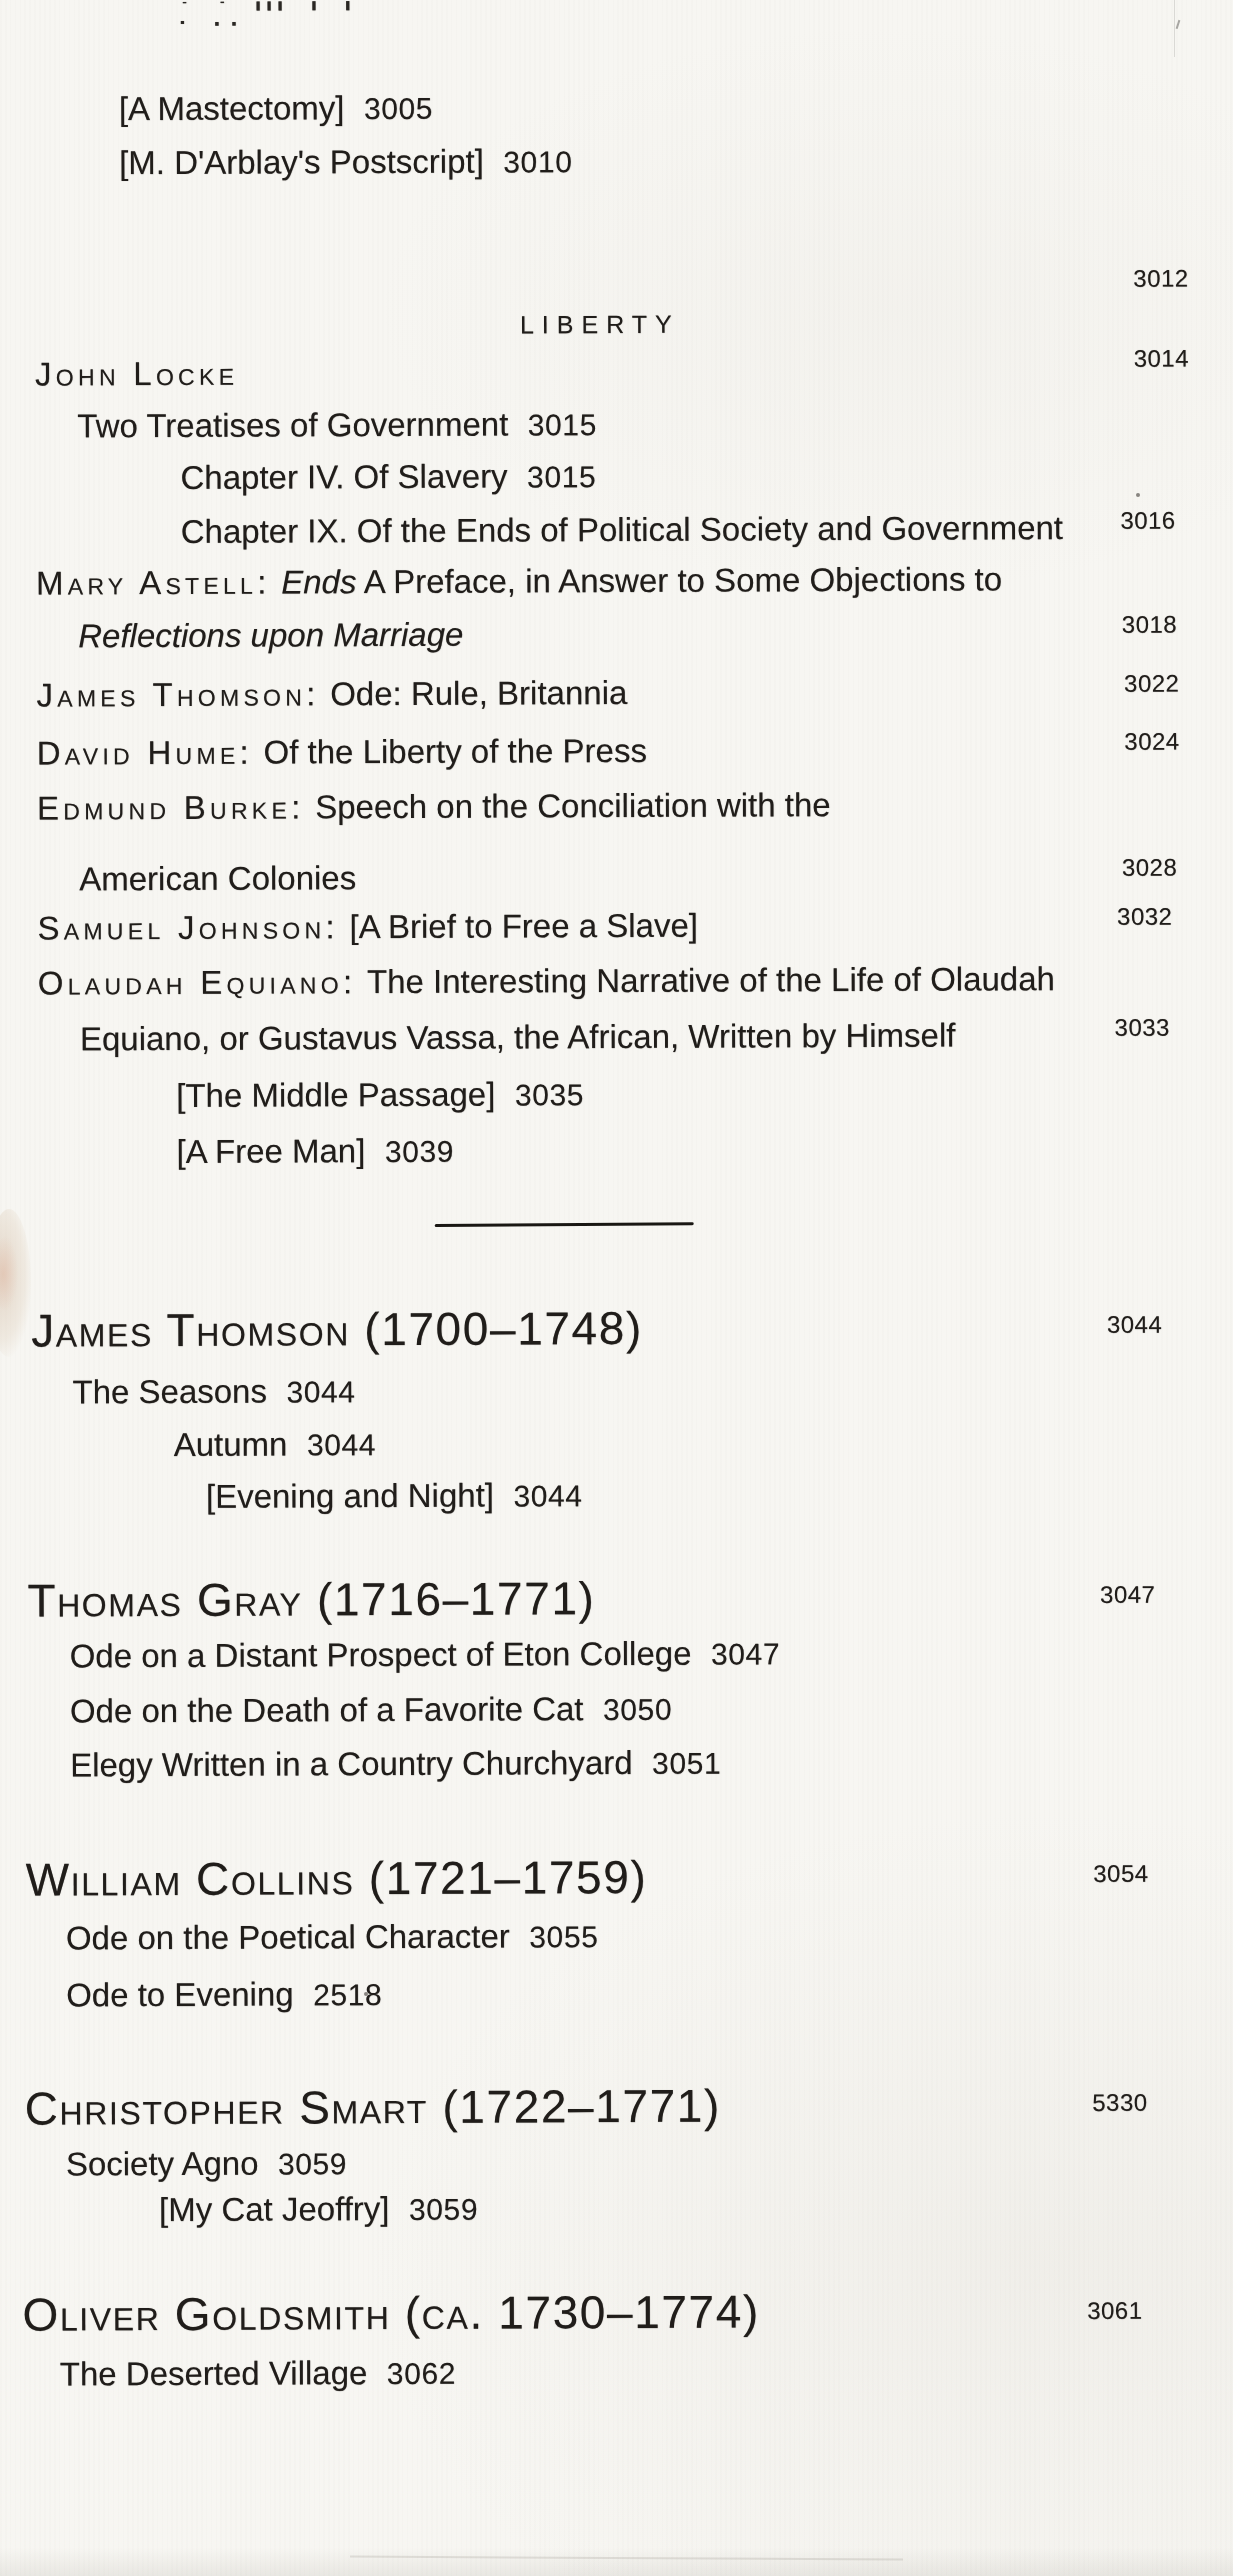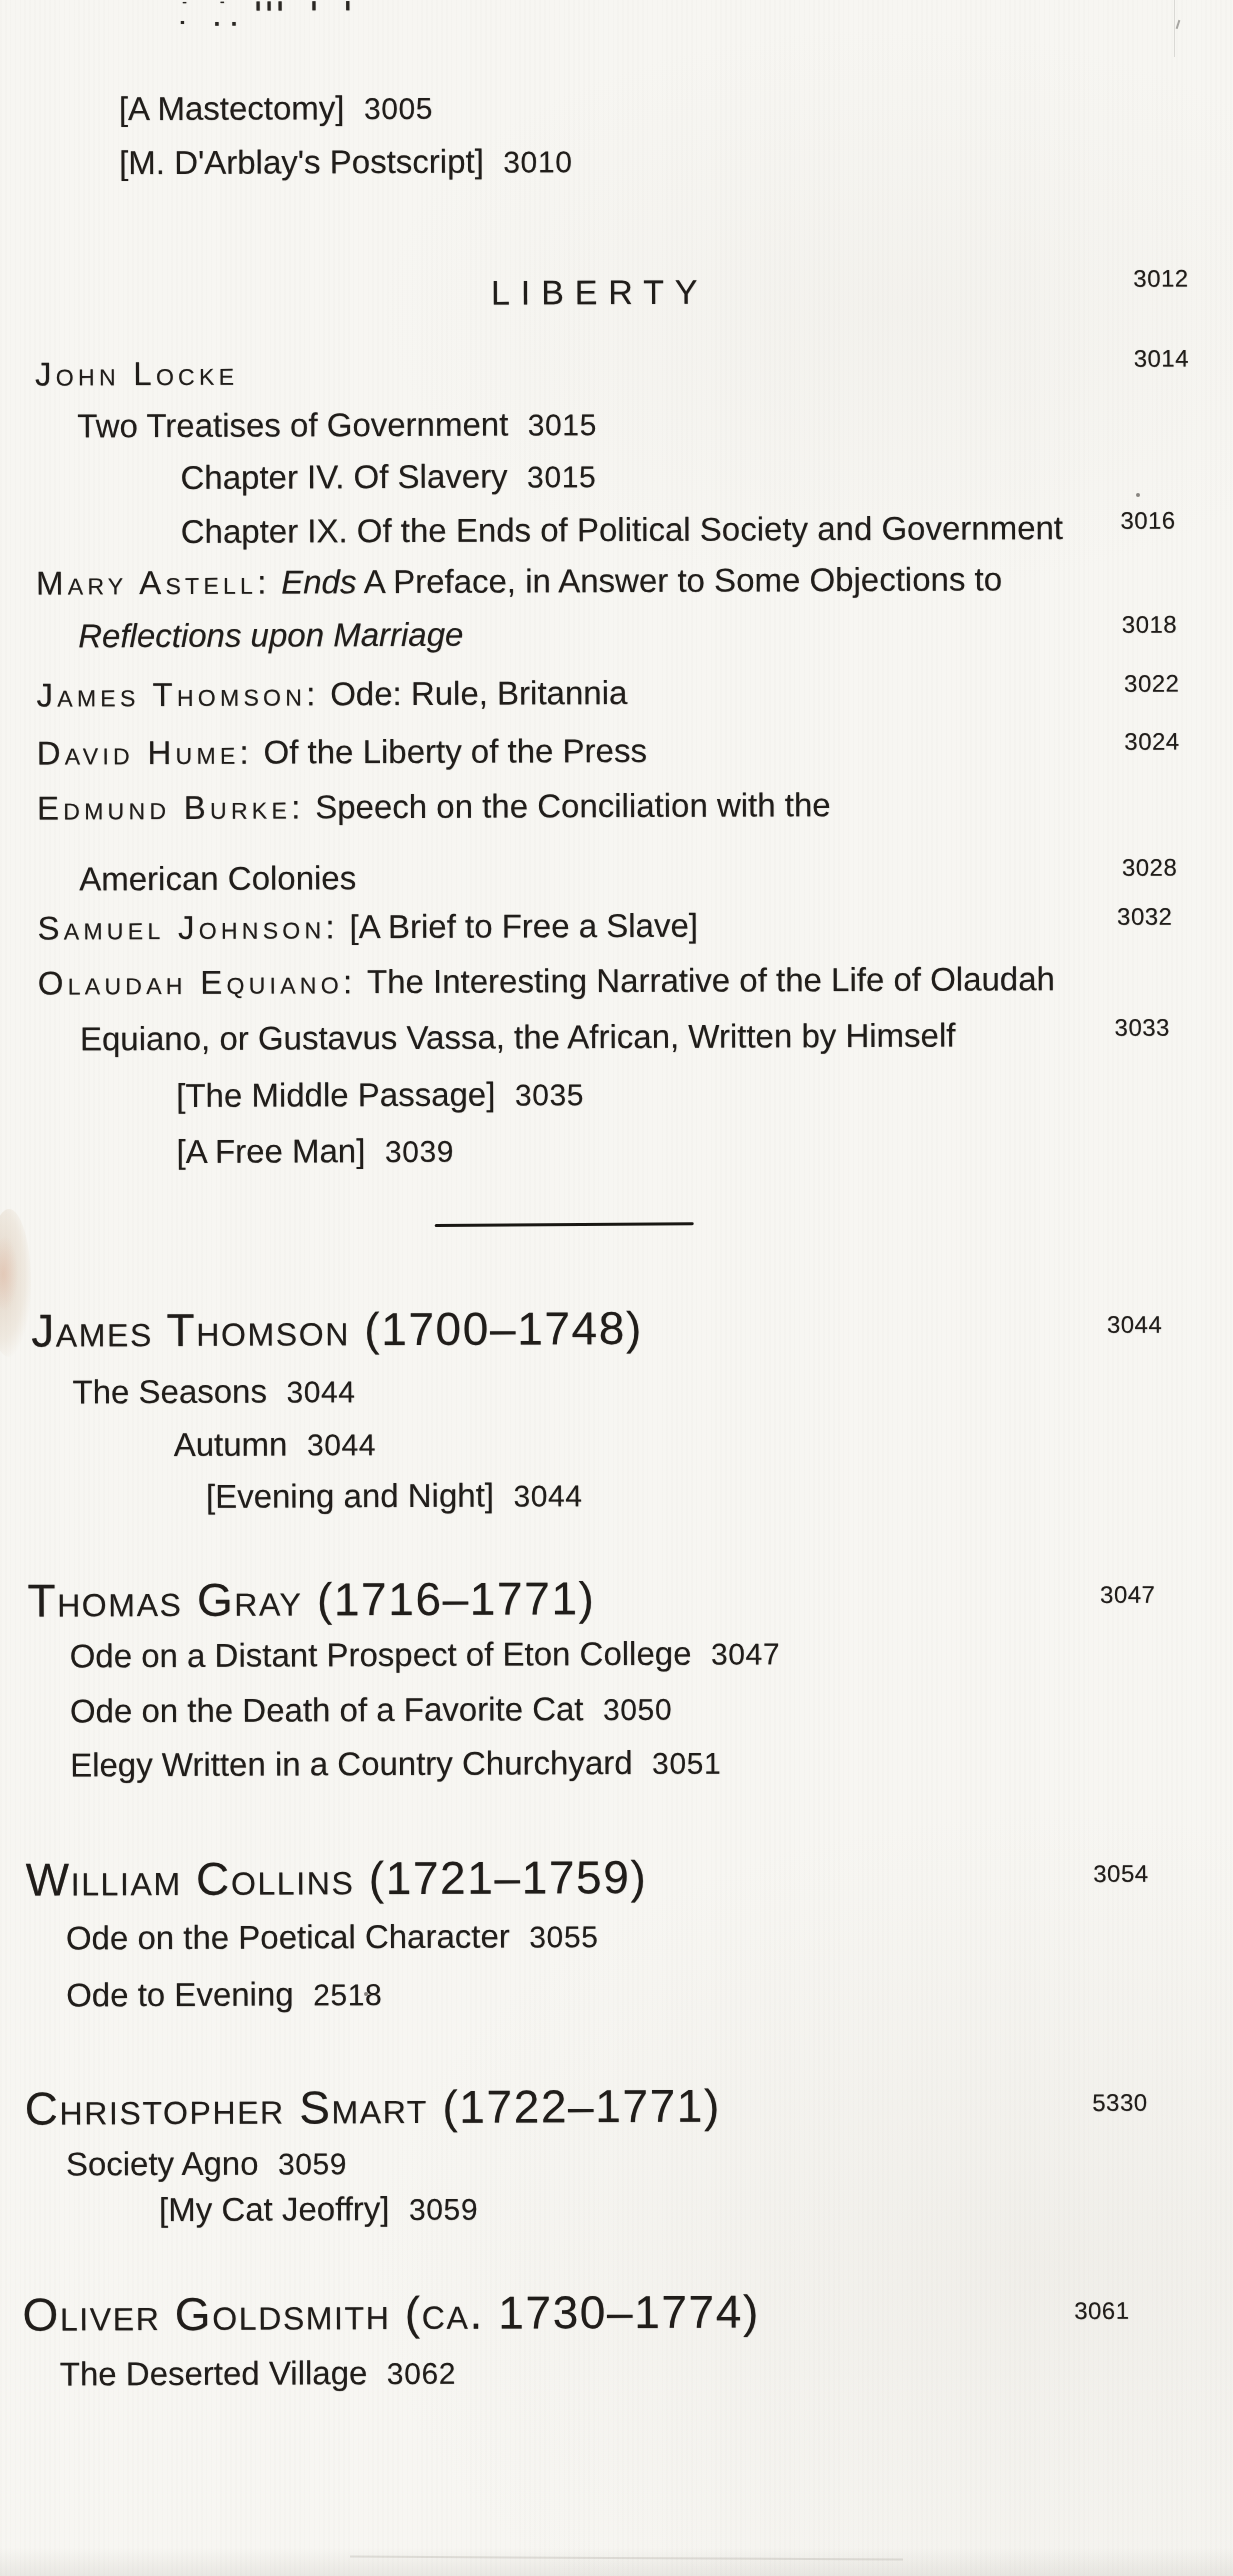--- a/index.html
+++ b/index.html
@@ -22,21 +22,21 @@
   .it  { font-style:italic; }
   .gap { margin-left:10.6px; }
   .gap2{ margin-left:7.3px; }
   .inpg{ margin-left:19.5px; font-size:30px; letter-spacing:0.02em; }
   .pg  { position:absolute; top:-1.6px; font-size:24px; letter-spacing:0.02em; }
   .hrow { font-size:46px; }
   .hrow .sc { letter-spacing:0.035em; }
   .hrow .pg { top:11.4px; }
   .section-heading {
     position:absolute; left:calc(50% - 13px); transform:translateX(-50%);
-    font-size:34px; letter-spacing:0.32em;
+    font-size:25px; letter-spacing:0.32em;margin-top:37px;
   }
   
   .cutoff { position:absolute; top:0; left:184px; width:187px; height:24.4px; overflow:hidden; }
   .cutoff span { position:relative; top:-21px; display:inline-block; font-size:36px; line-height:36px; letter-spacing:0.22em; color:#2a2723; }
   
   .divider { position:absolute; top:1223px; left:435px; width:259px; height:3.3px; background:#191713; border-radius:1.6px; transform:rotate(-0.15deg); }
   
   .smudge1 { position:absolute; left:-13px; top:1209px; width:44px; height:148px; border-radius:50%;
              background:radial-gradient(ellipse at 35% 45%, rgba(214,193,172,0.6), rgba(222,206,186,0.32) 55%, transparent 75%); }
   .smudge2 { position:absolute; left:-6.5px; top:1236px; width:24.4px; height:75px; border-radius:50%;
@@ -180,21 +180,21 @@
     </div>
     <div class="row" style="top:2143px; padding-left:62px">
       <span>Society Agno</span><span class="inpg">3059</span>
     </div>
     <div class="row" style="top:2189px; padding-left:155px">
       <span>[My Cat Jeoffry]</span><span class="inpg">3059</span>
     </div>
 
     <div class="row hrow" style="top:2286px; padding-left:18px">
       <span class="sc">Oliver Goldsmith (ca. 1730–1774)</span>
-      <span class="pg" style="right:109px; top:13px">3061</span>
+      <span class="pg" style="right:96px; top:13px">3061</span>
     </div>
     <div class="row" style="top:2353px; padding-left:55px">
       <span>The Deserted Village</span><span class="inpg">3062</span>
     </div>
 
   </div>
 
   <div class="smudge1"></div>
   <div class="smudge2"></div>
   <div class="dot dot-a"></div>

